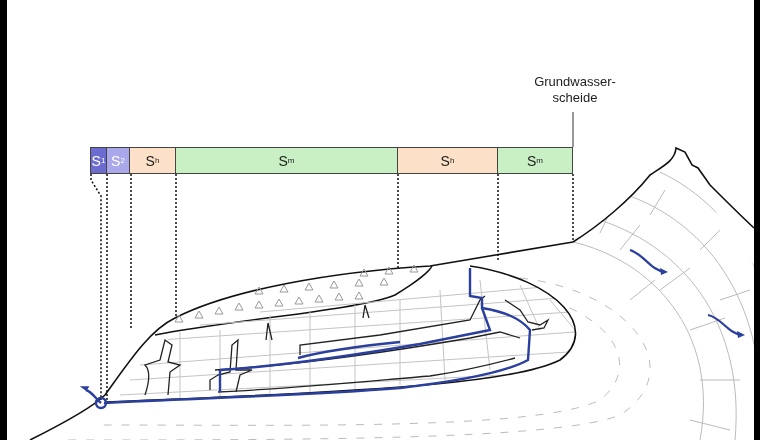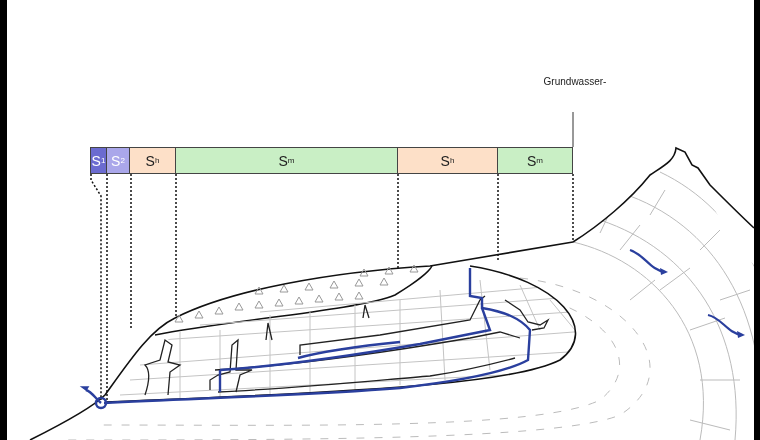--- a/index.html
+++ b/index.html
@@ -1,20 +1,20 @@
 <!DOCTYPE html>
 <html><head>
 <meta charset="utf-8">
 <style>
   html, body { margin: 0; padding: 0; }
   body { width: 760px; height: 440px; background: #ffffff; position: relative; overflow: hidden; font-family: "Liberation Sans", sans-serif; }
   .edge-left { position: absolute; left: 0; top: 0; width: 7px; height: 440px; background: #000; }
   .edge-right { position: absolute; left: 754px; top: 0; width: 6px; height: 440px; background: #000; }
   svg { position: absolute; left: 0; top: 0; }
-  .lbl { position: absolute; font-size: 10px; color: #222; text-align: center; line-height: 16px; }
+  .lbl { position: absolute; font-size: 13px; color: #222; text-align: center; line-height: 16px; }
   .seg { position: absolute; top: 147px; height: 27px; box-sizing: border-box; border: 1px solid #444; border-left: none;
          display: flex; align-items: center; justify-content: center; font-size: 14px; color: #222; }
   .seg sub { font-size: 8px; vertical-align: -3px; }
   .seg.first { border-left: 1px solid #444; }
 </style>
 </head>
 <body>
 
 <div class="edge-left"></div>
 <div class="edge-right"></div>
@@ -143,13 +143,14 @@
       <sub>h</sub>
     </div>
   <div class="seg" style="left:498px;width:75px;background:#c9efc5;">
       <span>S</span>
       <sub>m</sub>
     </div>
 </div>
 
 <div class="lbl" style="left:520px;top:74px;width:110px;">
   <div>Grundwasser-</div>
+  <div>scheide</div>
 </div>
 
 </body></html>

